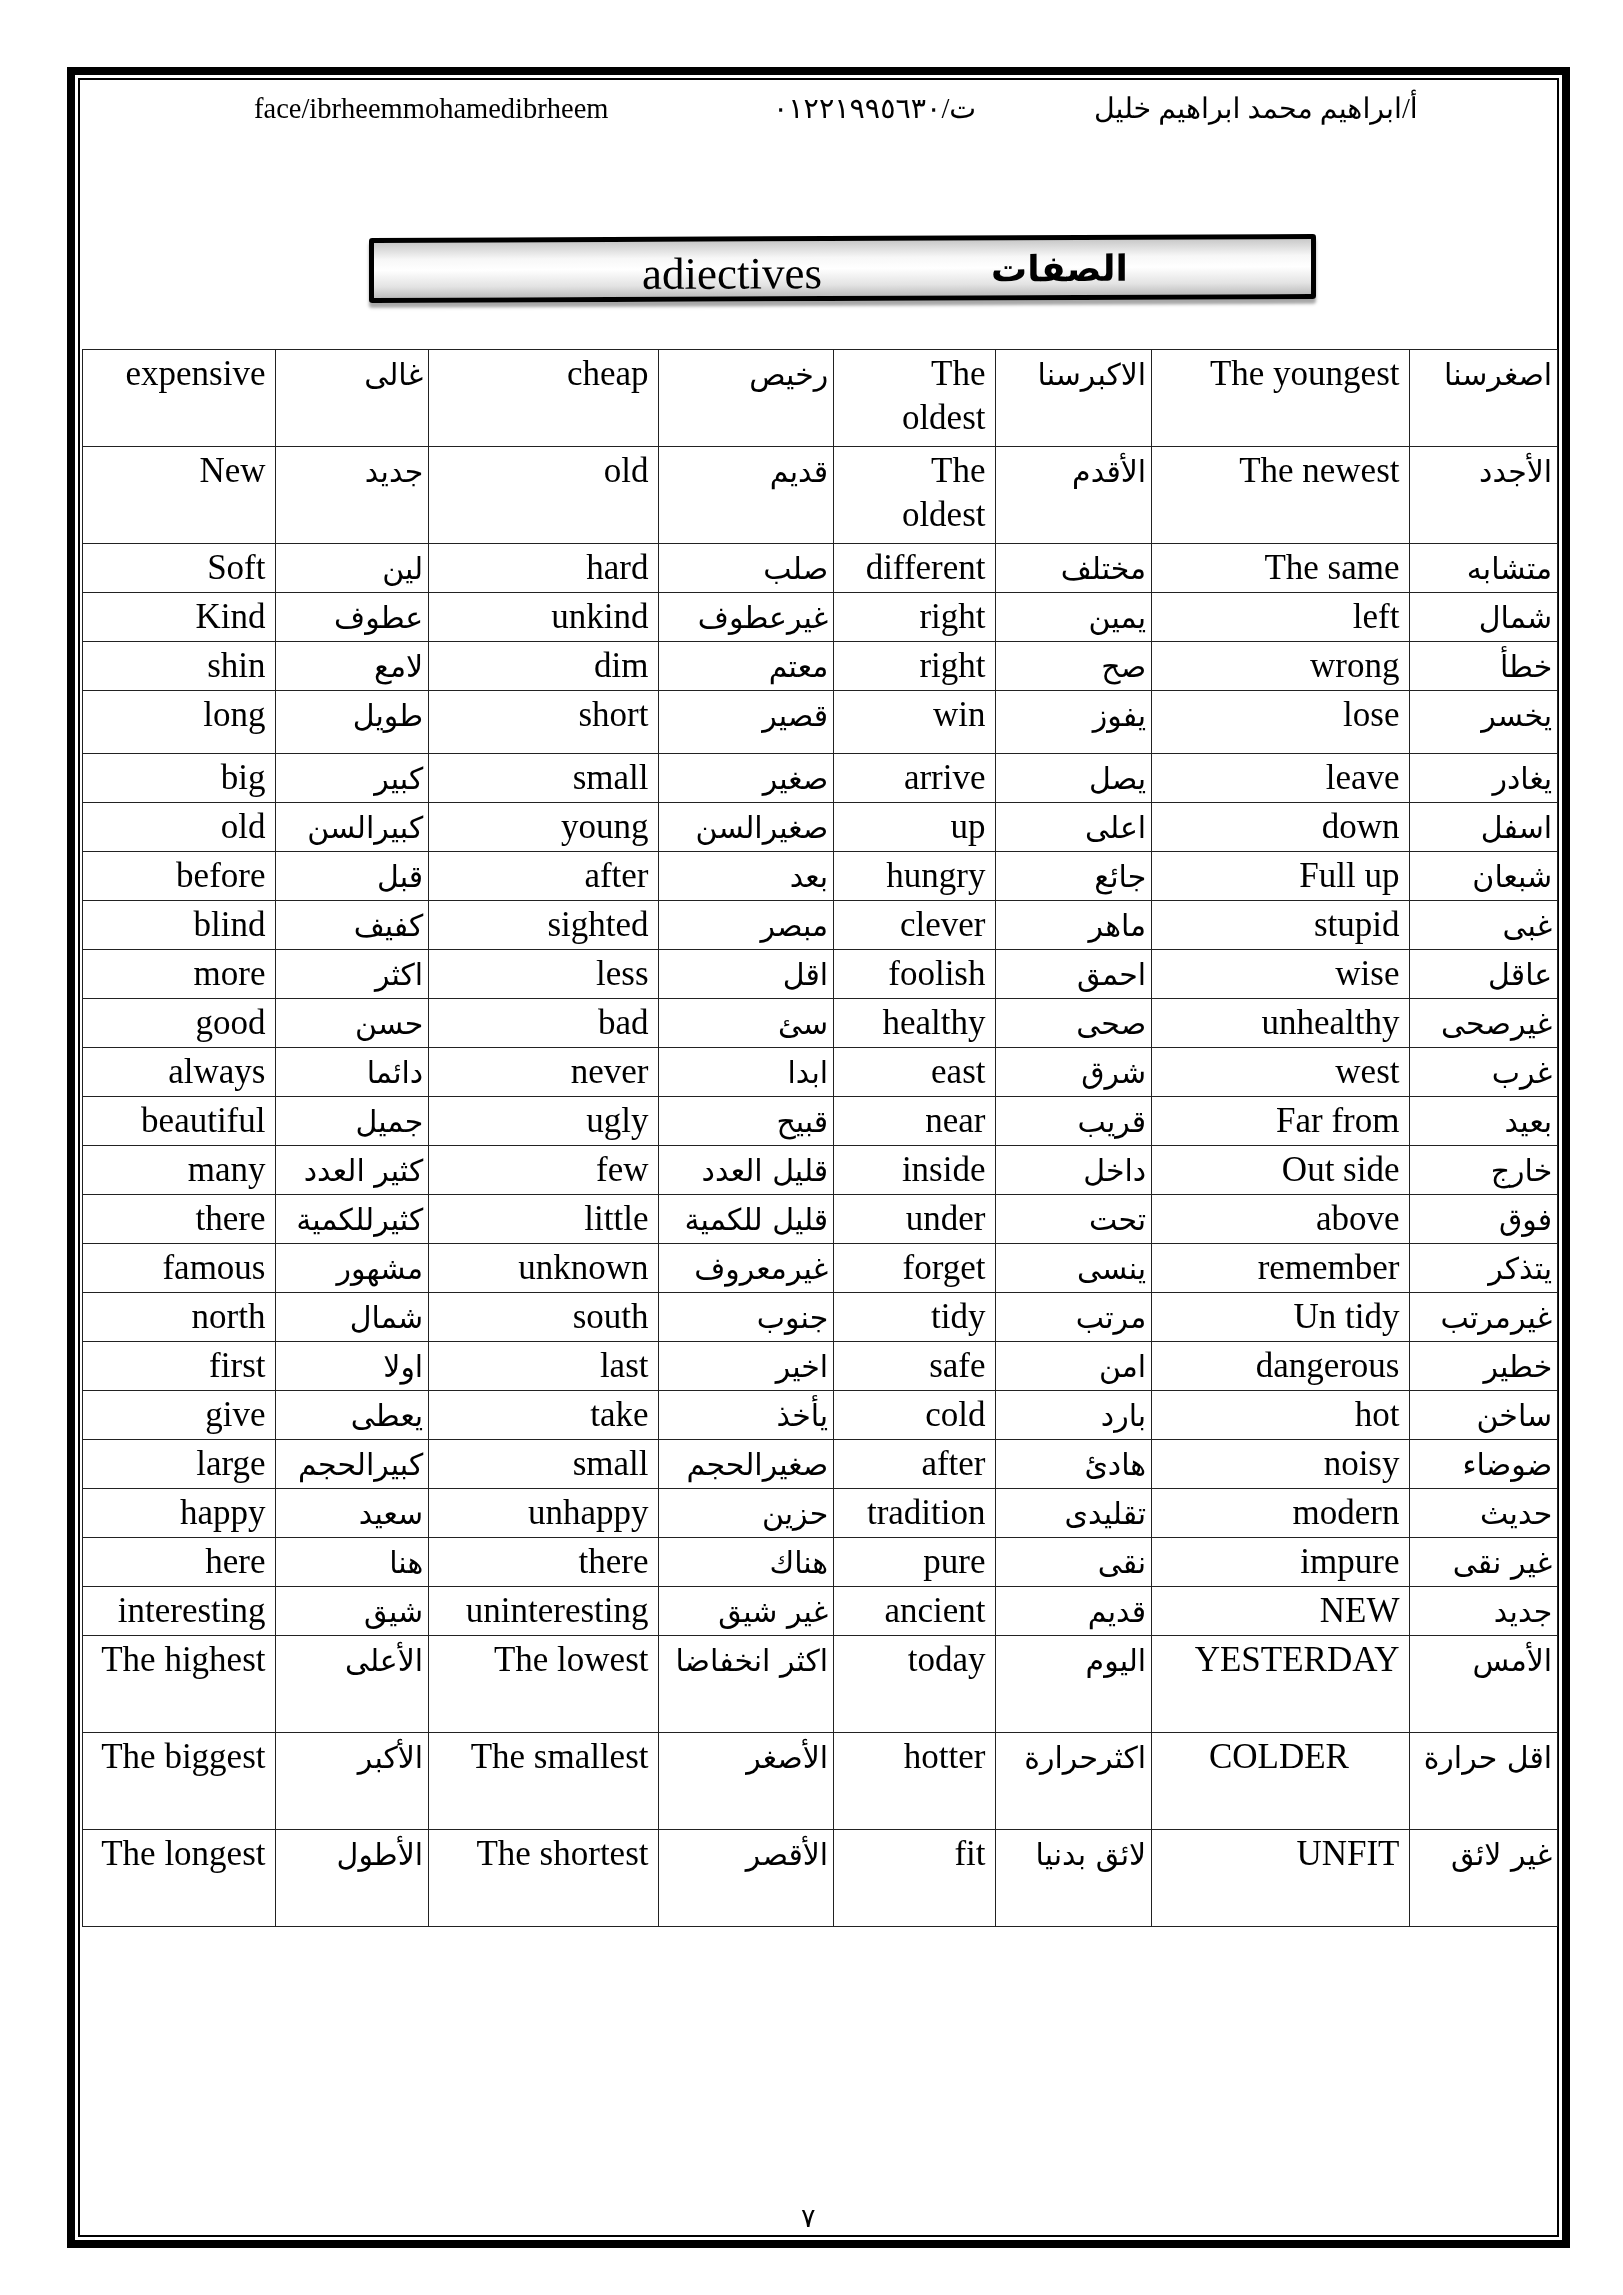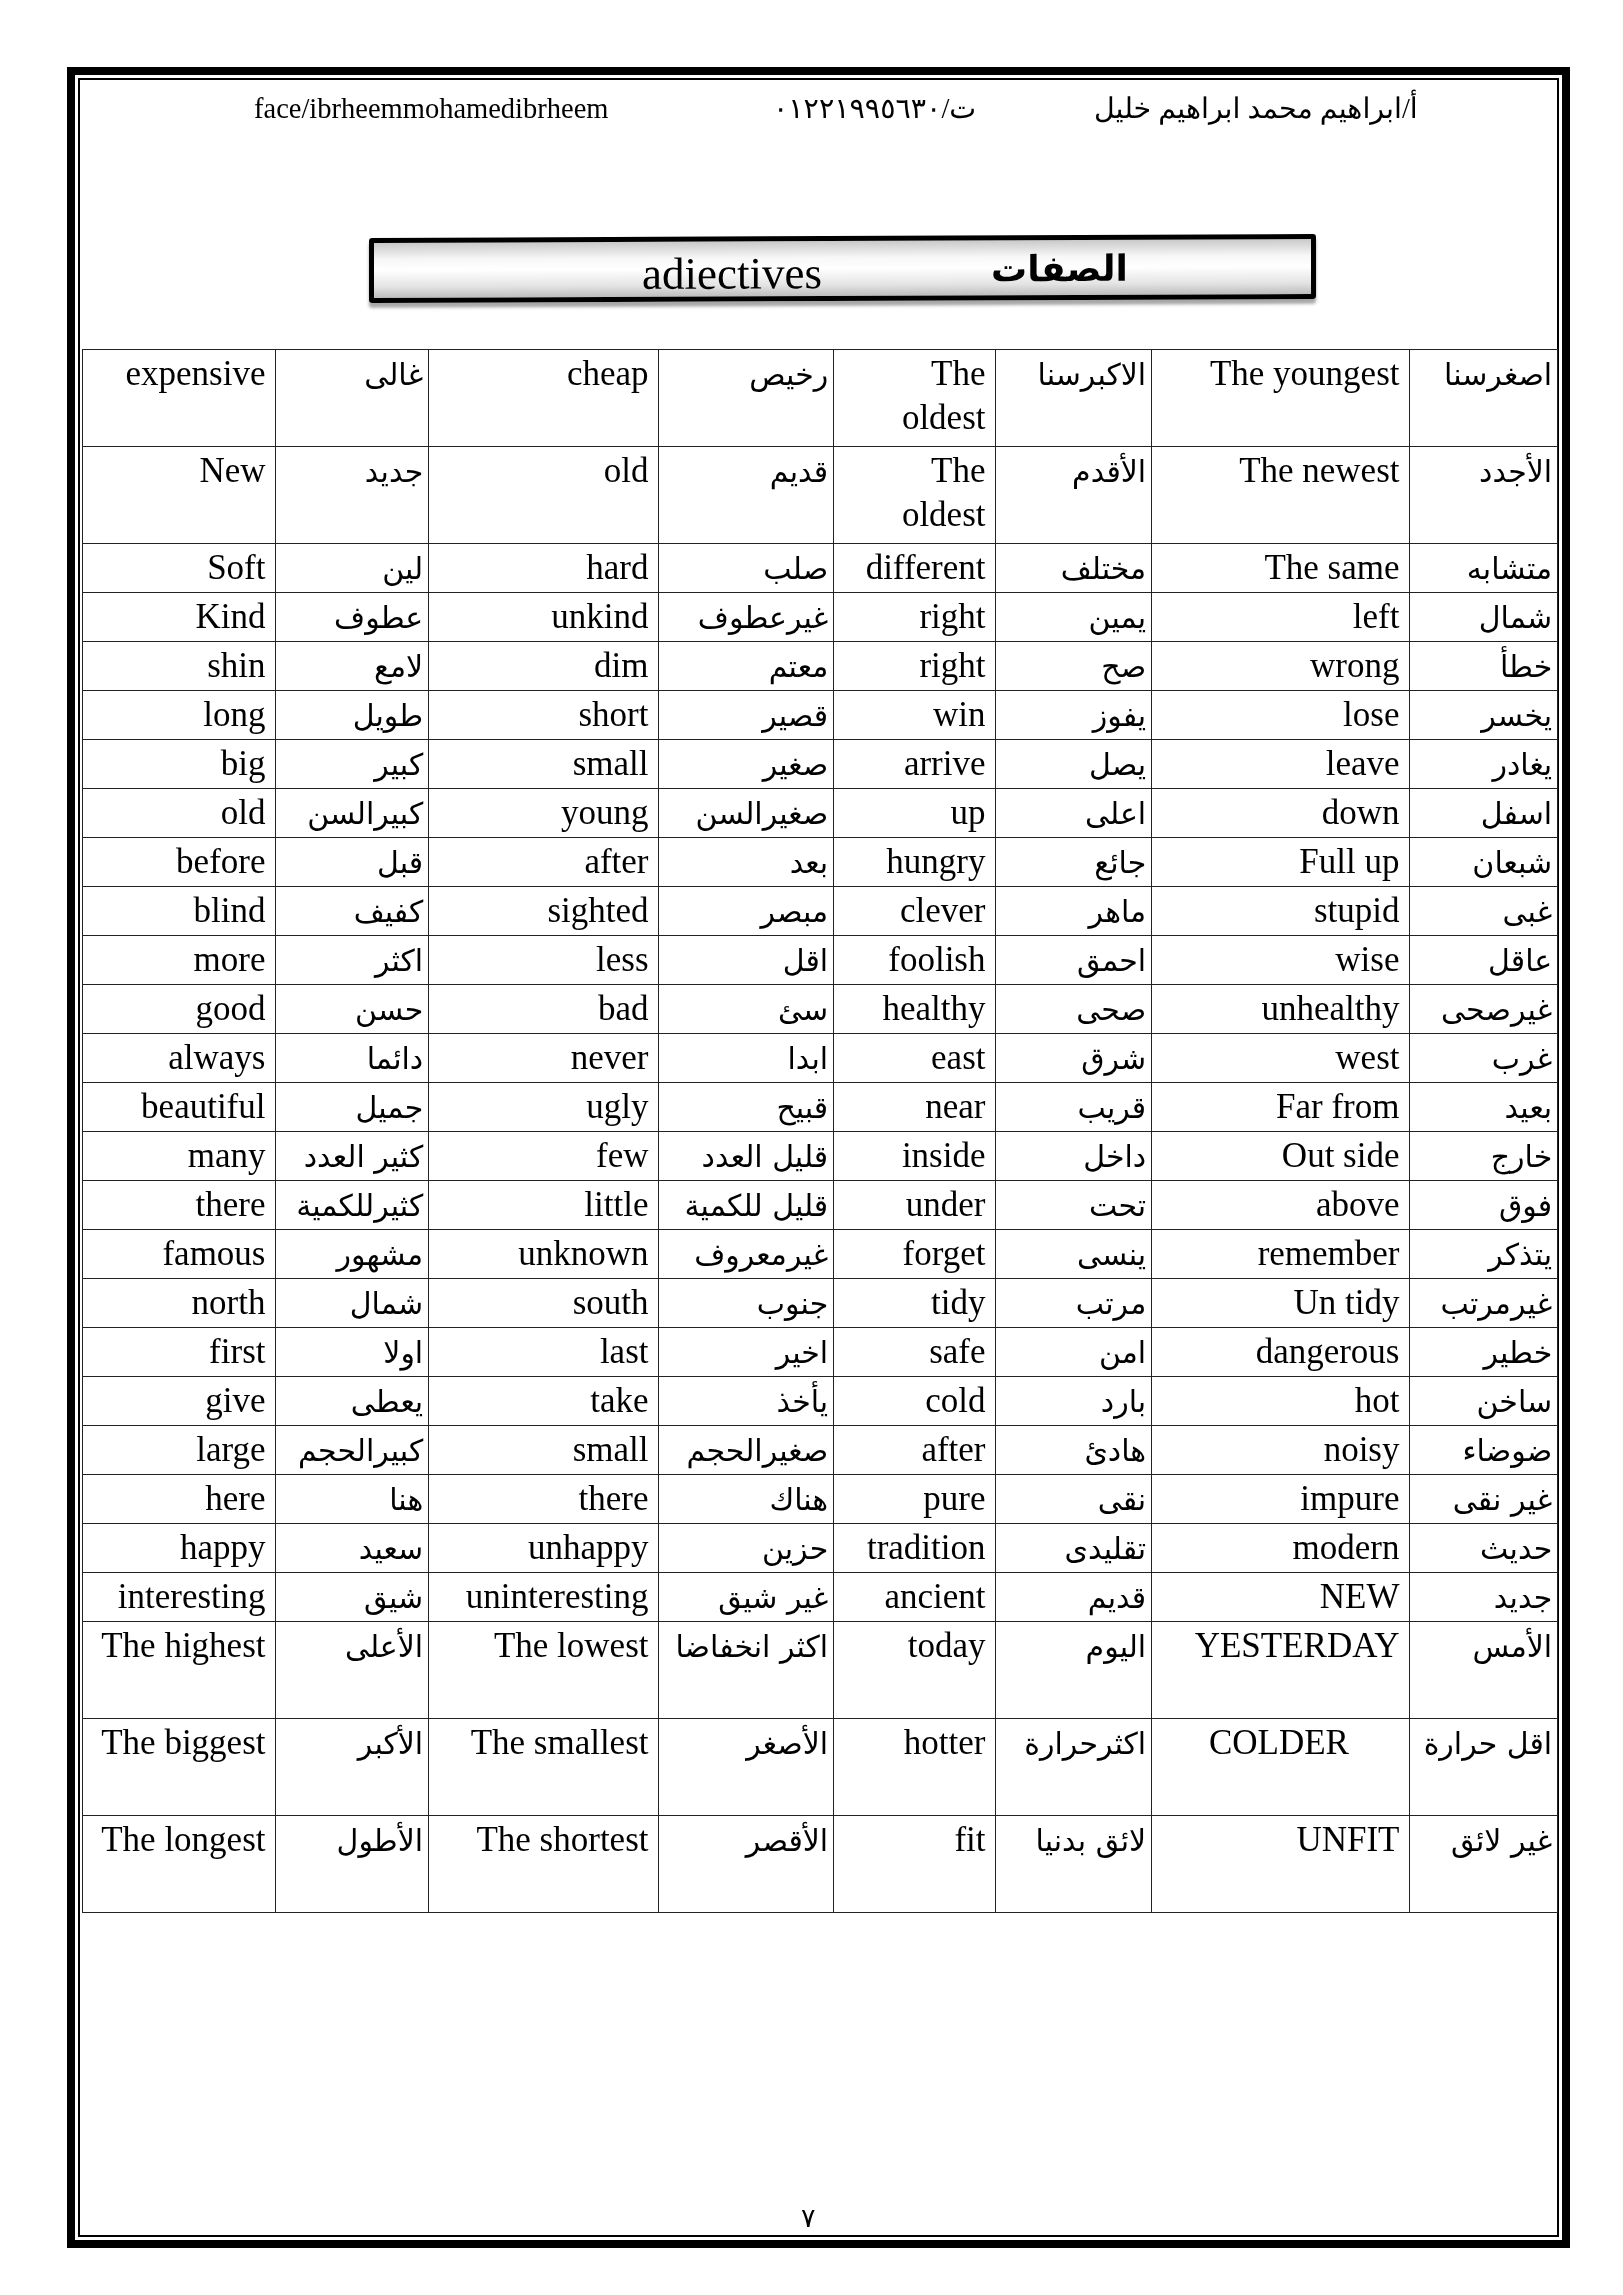--- a/index.html
+++ b/index.html
@@ -148,21 +148,21 @@
         </td>
         <td class="en"><span>right</span></td>
         <td class="ar">
           <span>صح</span>
         </td>
         <td class="en"><span>wrong</span></td>
         <td class="ar">
           <span>خطأ</span>
         </td>
       </tr>
-      <tr style="height: 49px; padding-left: 41px;">
+      <tr style="height: 63px; padding-left: 41px;">
         <td class="en"><span>long</span></td>
         <td class="ar">
           <span>طويل</span>
         </td>
         <td class="en"><span>short</span></td>
         <td class="ar">
           <span>قصير</span>
         </td>
         <td class="en"><span>win</span></td>
         <td class="ar">
@@ -437,53 +437,53 @@
         <td class="en"><span>after</span></td>
         <td class="ar">
           <span>هادئ</span>
         </td>
         <td class="en"><span>noisy</span></td>
         <td class="ar">
           <span>ضوضاء</span>
         </td>
       </tr>
       <tr style="height: 49px;">
+        <td class="en"><span>happy</span></td>
+        <td class="ar">
+          <span>سعيد</span>
+        </td>
+        <td class="en"><span>unhappy</span></td>
+        <td class="ar">
+          <span>حزين</span>
+        </td>
+        <td class="en"><span>tradition</span></td>
+        <td class="ar">
+          <span>تقليدى</span>
+        </td>
+        <td class="en"><span>modern</span></td>
+        <td class="ar">
+          <span>حديث</span>
+        </td>
+      </tr>
+      <tr style="height: 49px;">
         <td class="en"><span>here</span></td>
         <td class="ar">
           <span>هنا</span>
         </td>
         <td class="en"><span>there</span></td>
         <td class="ar">
           <span>هناك</span>
         </td>
         <td class="en"><span>pure</span></td>
         <td class="ar">
           <span>نقى</span>
         </td>
         <td class="en"><span>impure</span></td>
         <td class="ar">
           <span>غير نقى</span>
-        </td>
-      </tr>
-      <tr style="height: 49px;">
-        <td class="en"><span>happy</span></td>
-        <td class="ar">
-          <span>سعيد</span>
-        </td>
-        <td class="en"><span>unhappy</span></td>
-        <td class="ar">
-          <span>حزين</span>
-        </td>
-        <td class="en"><span>tradition</span></td>
-        <td class="ar">
-          <span>تقليدى</span>
-        </td>
-        <td class="en"><span>modern</span></td>
-        <td class="ar">
-          <span>حديث</span>
         </td>
       </tr>
       <tr style="height: 49px;">
         <td class="en"><span>interesting</span></td>
         <td class="ar">
           <span>شيق</span>
         </td>
         <td class="en"><span>uninteresting</span></td>
         <td class="ar">
           <span>غير شيق</span>

